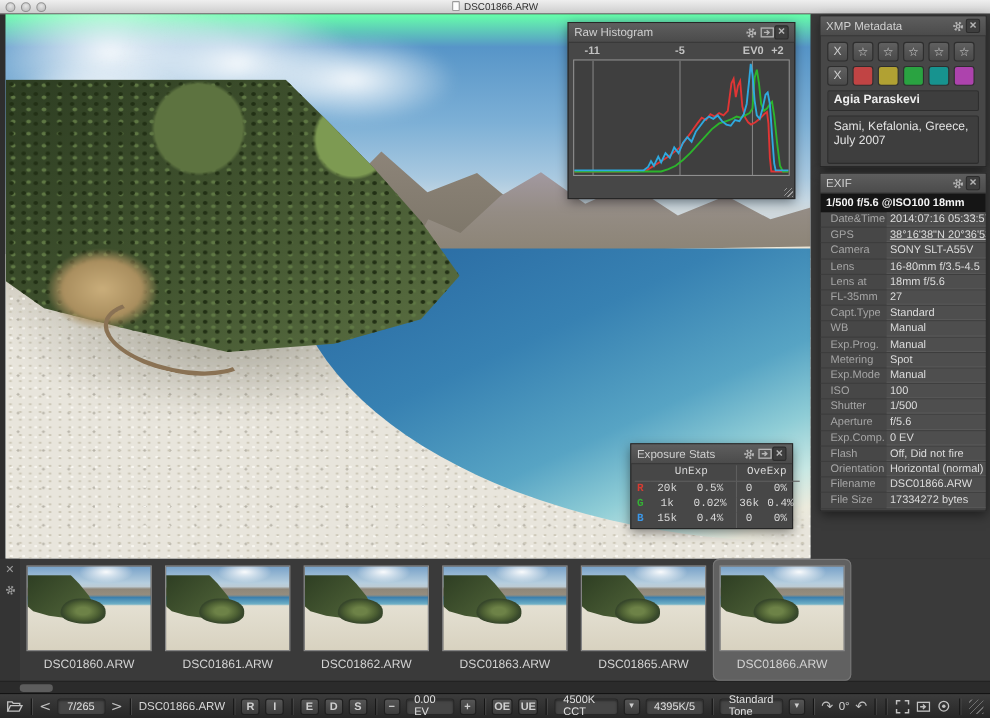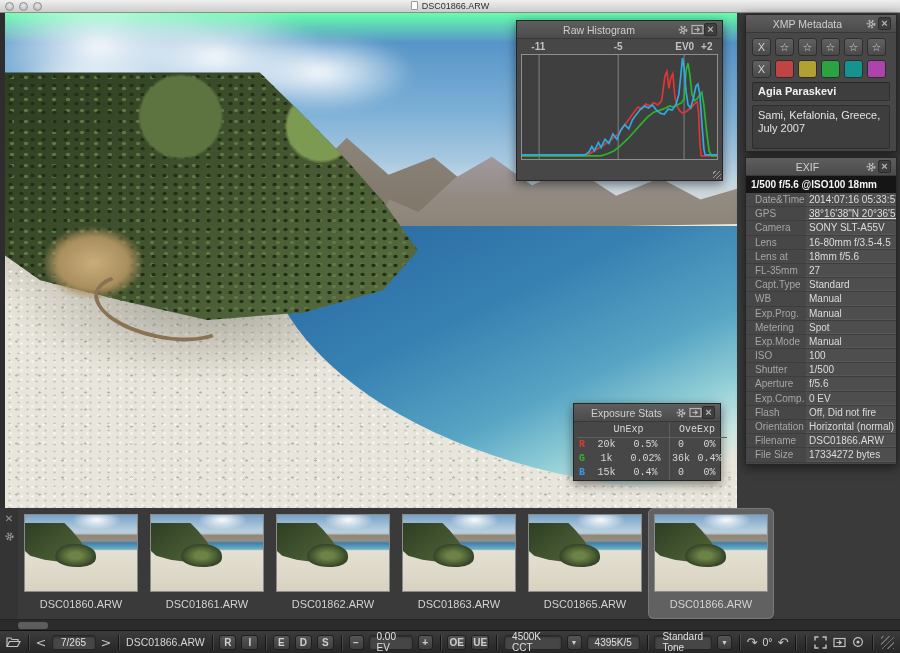--- a/index.html
+++ b/index.html
@@ -70,21 +70,21 @@
       radial-gradient(#2c3a1d 1.6px, transparent 2.7px),
       radial-gradient(#79905０ 1.5px, transparent 2.6px),
       radial-gradient(closest-side,#687d43 30%, #4c5f33 70%, #35452a 95%);
     background-size:100% 100%,100% 100%,100% 100%, 10px 8px, 13px 10px, 100% 100%; }
 
   
   .panel { position:absolute; background:#474747; border:1px solid #262626;
     box-shadow:0 3px 10px rgba(0,0,0,.5); color:#ccc; }
   .panel-head { height:18px; display:flex; align-items:center; padding:0 5px;
     background:linear-gradient(#5e5e5e,#4b4b4b); border-bottom:1px solid #383838; }
-  .panel-title { flex:1; font-size:10.5px; color:#cfcfcf;text-align:center; }
+  .panel-title { flex:1; font-size:10.5px; color:#cfcfcf; }
   .phead-ico { display:flex; align-items:center; justify-content:center; width:14px; height:14px;
     color:#b5b5b5; cursor:pointer; }
   .phead-ico svg { display:block; }
   .close-x { font-size:11px; font-weight:bold; color:#b5b5b5; width:13px; height:13px;
     background:#3e3e3e; border:1px solid #2c2c2c; border-radius:2px; display:flex;
     align-items:center; justify-content:center; line-height:1; }
 
   
   #histogramPanel { left:516px; top:20px; width:207px; height:161px; }
   .hist-body { position:relative; height:calc(100% - 18px); padding:2px 4px 20px 4px; }

